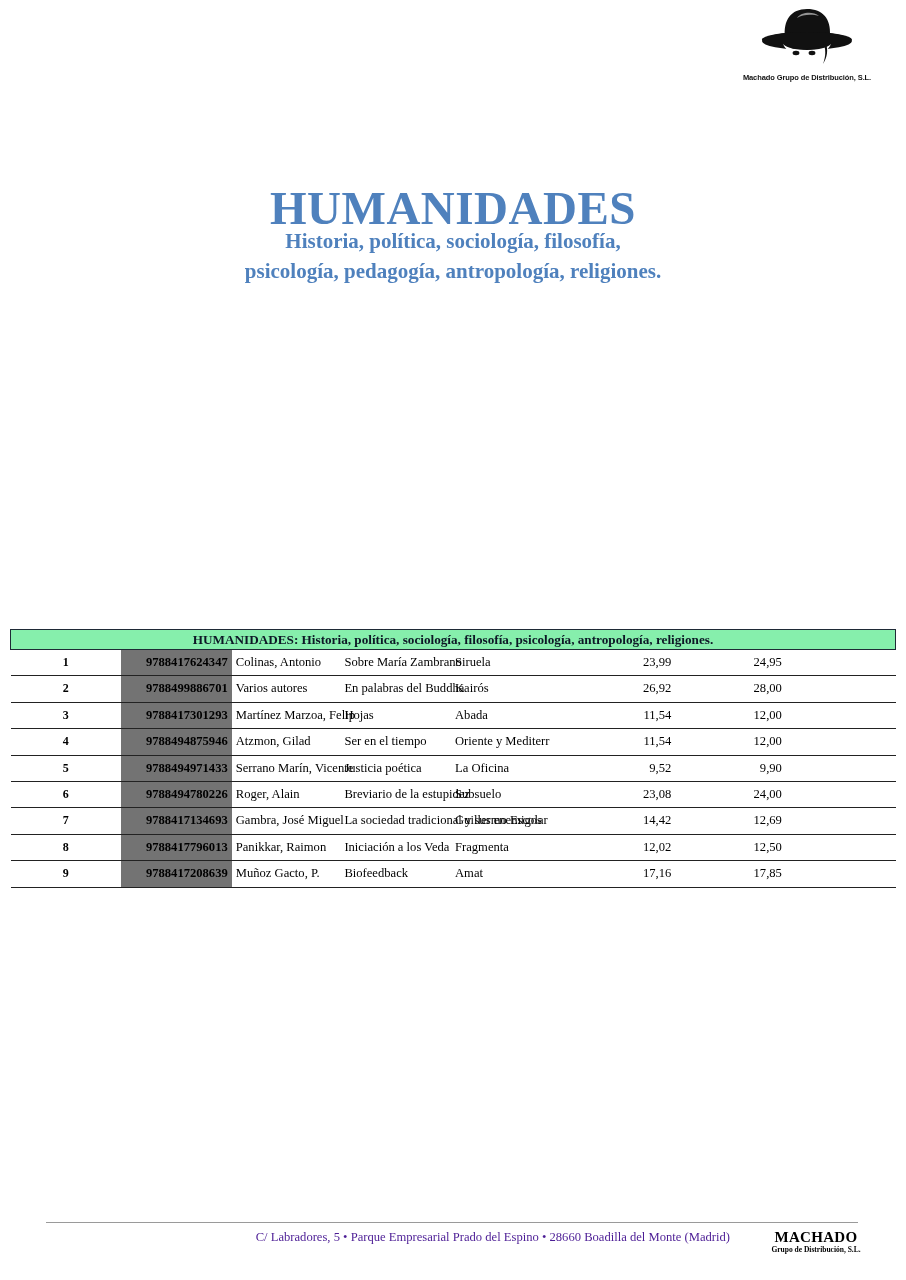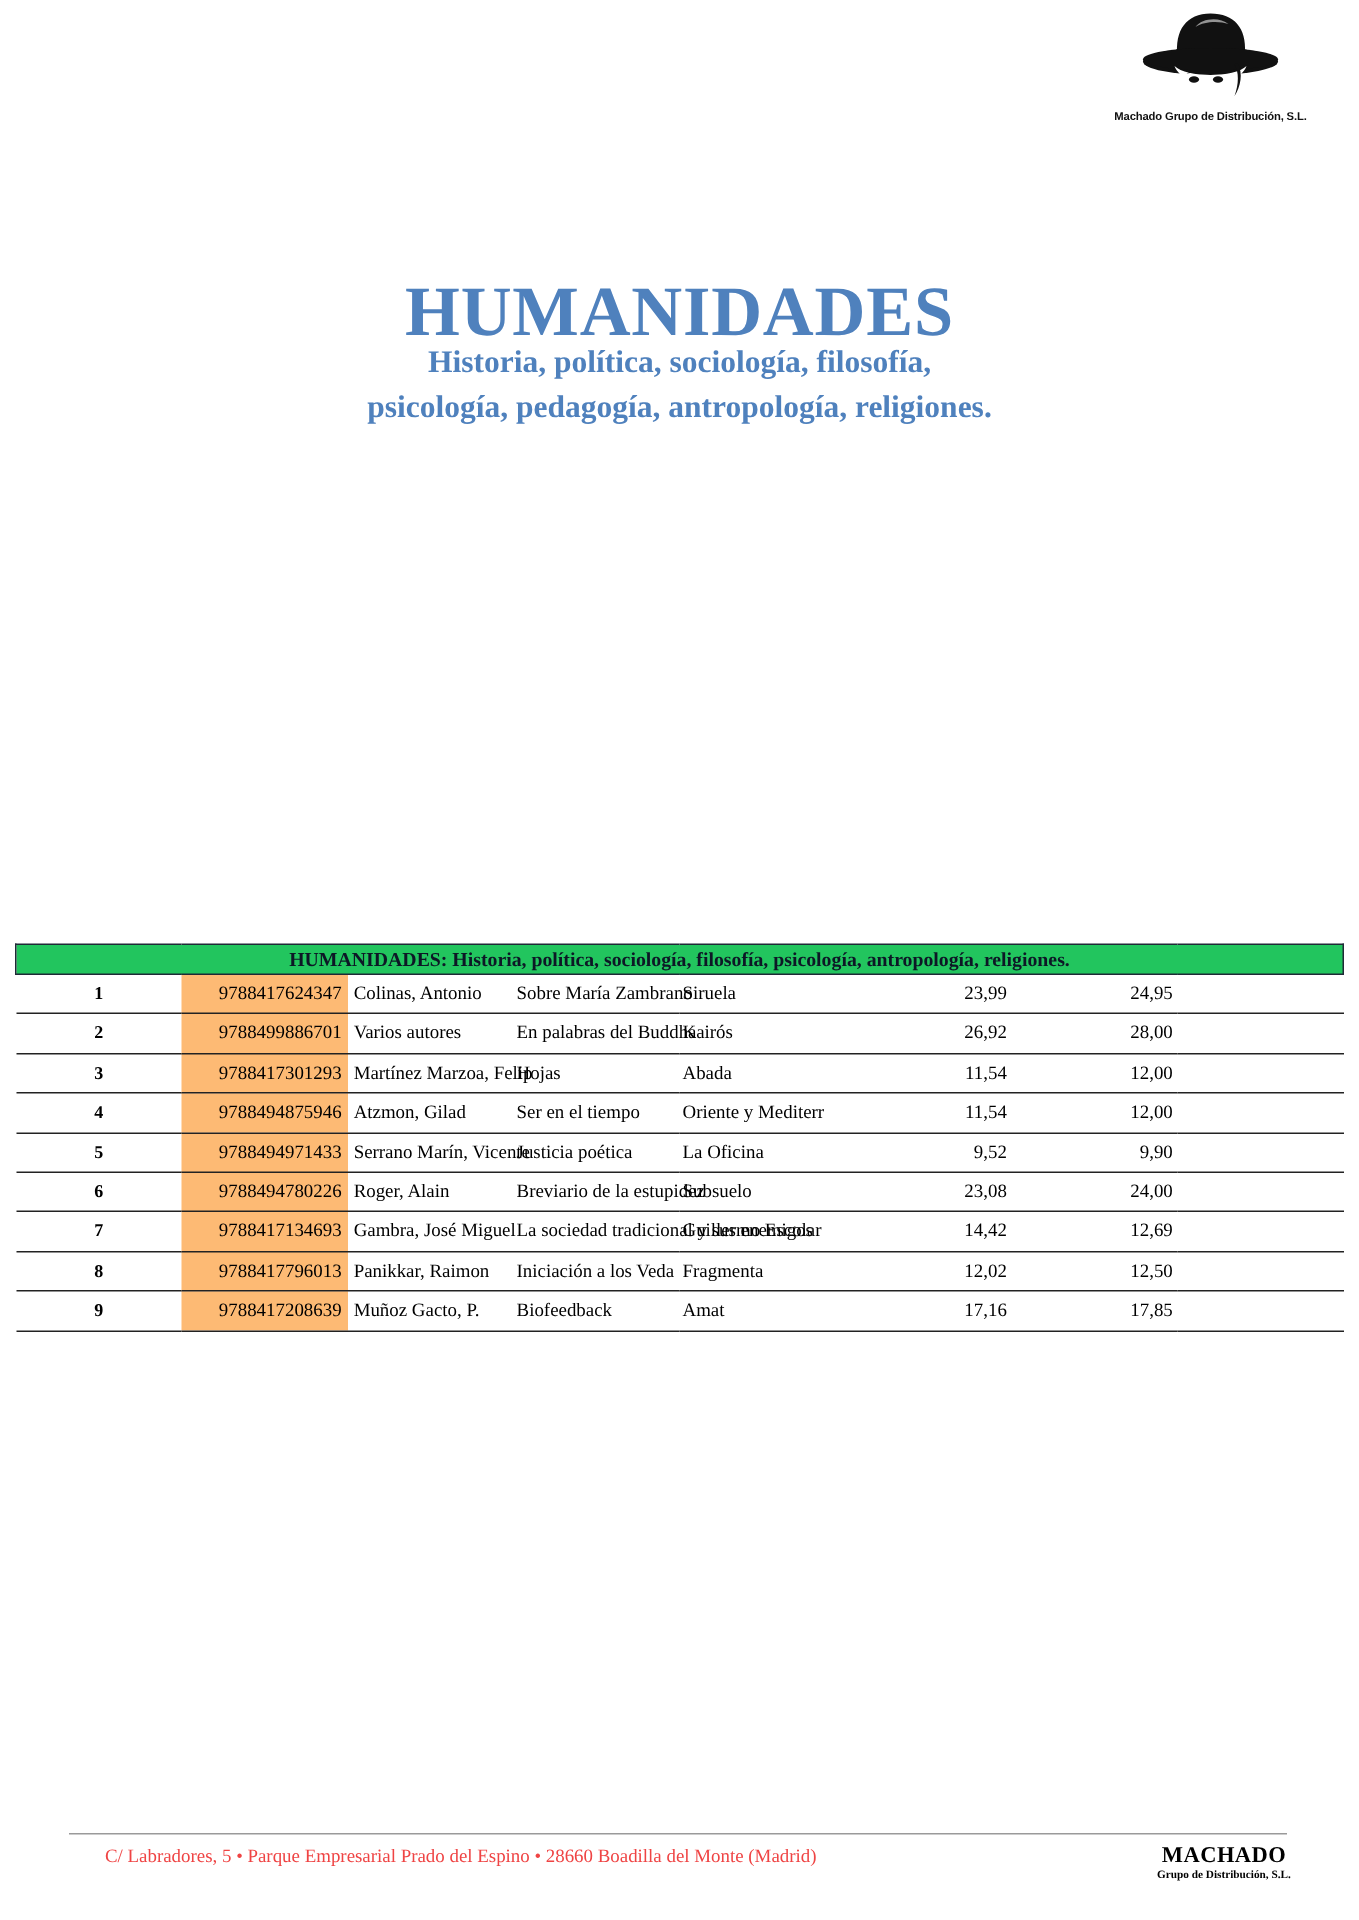--- a/index.html
+++ b/index.html
@@ -90,21 +90,21 @@
     font-size: 12.6px;
     table-layout: fixed;
   }
   .listing th, .listing td {
     padding: 0;
     vertical-align: bottom;
     white-space: nowrap;
     overflow: visible;
   }
   .cat-header th {
-    background: #22c55e;
+    background: #86efac;
     border: 1.6px solid #1f2a36;
     color: #0d1726;
     font-weight: bold;
     font-size: 13.2px;
     text-align: center;
     height: 19px;
     line-height: 19px;
     padding: 0 2px;
   }
   .listing tbody tr {
@@ -120,24 +120,25 @@
     border-top: 1.1px solid #222;
   }
   .c-num {
     width: 24px;
     text-align: center;
     font-weight: bold;
     font-size: 12px;
   }
   .c-isbn {
     width: 117px;
-    background: #fdba74;
+    background: #737373;
     text-align: right;
     padding-right: 4px !important;
     box-sizing: border-box;
+    font-weight: bold;
   }
   .c-author {
     width: 146px;
     padding-left: 4px !important;
     box-sizing: border-box;
   }
   .c-title {
     width: 281px;
     padding-left: 2px !important;
     box-sizing: border-box;
@@ -171,24 +172,24 @@
     top: 1222px;
     width: 812px;
     height: 1px;
     background: #9a9a9a;
   }
   .footer-text {
     position: absolute;
     top: 1228px;
     left: 70px;
     width: 660px;
-    text-align: left;
+    text-align: right;
     font-size: 12.6px;
     line-height: 1.55;
-    color: #ef4444;
+    color: #4c1d95;
   }
   .footer-text .f-line { display: block; white-space: nowrap; }
   .footer-brand {
     position: absolute;
     top: 1229px;
     right: 20px;
     width: 140px;
     text-align: center;
   }
   .fb-name {

